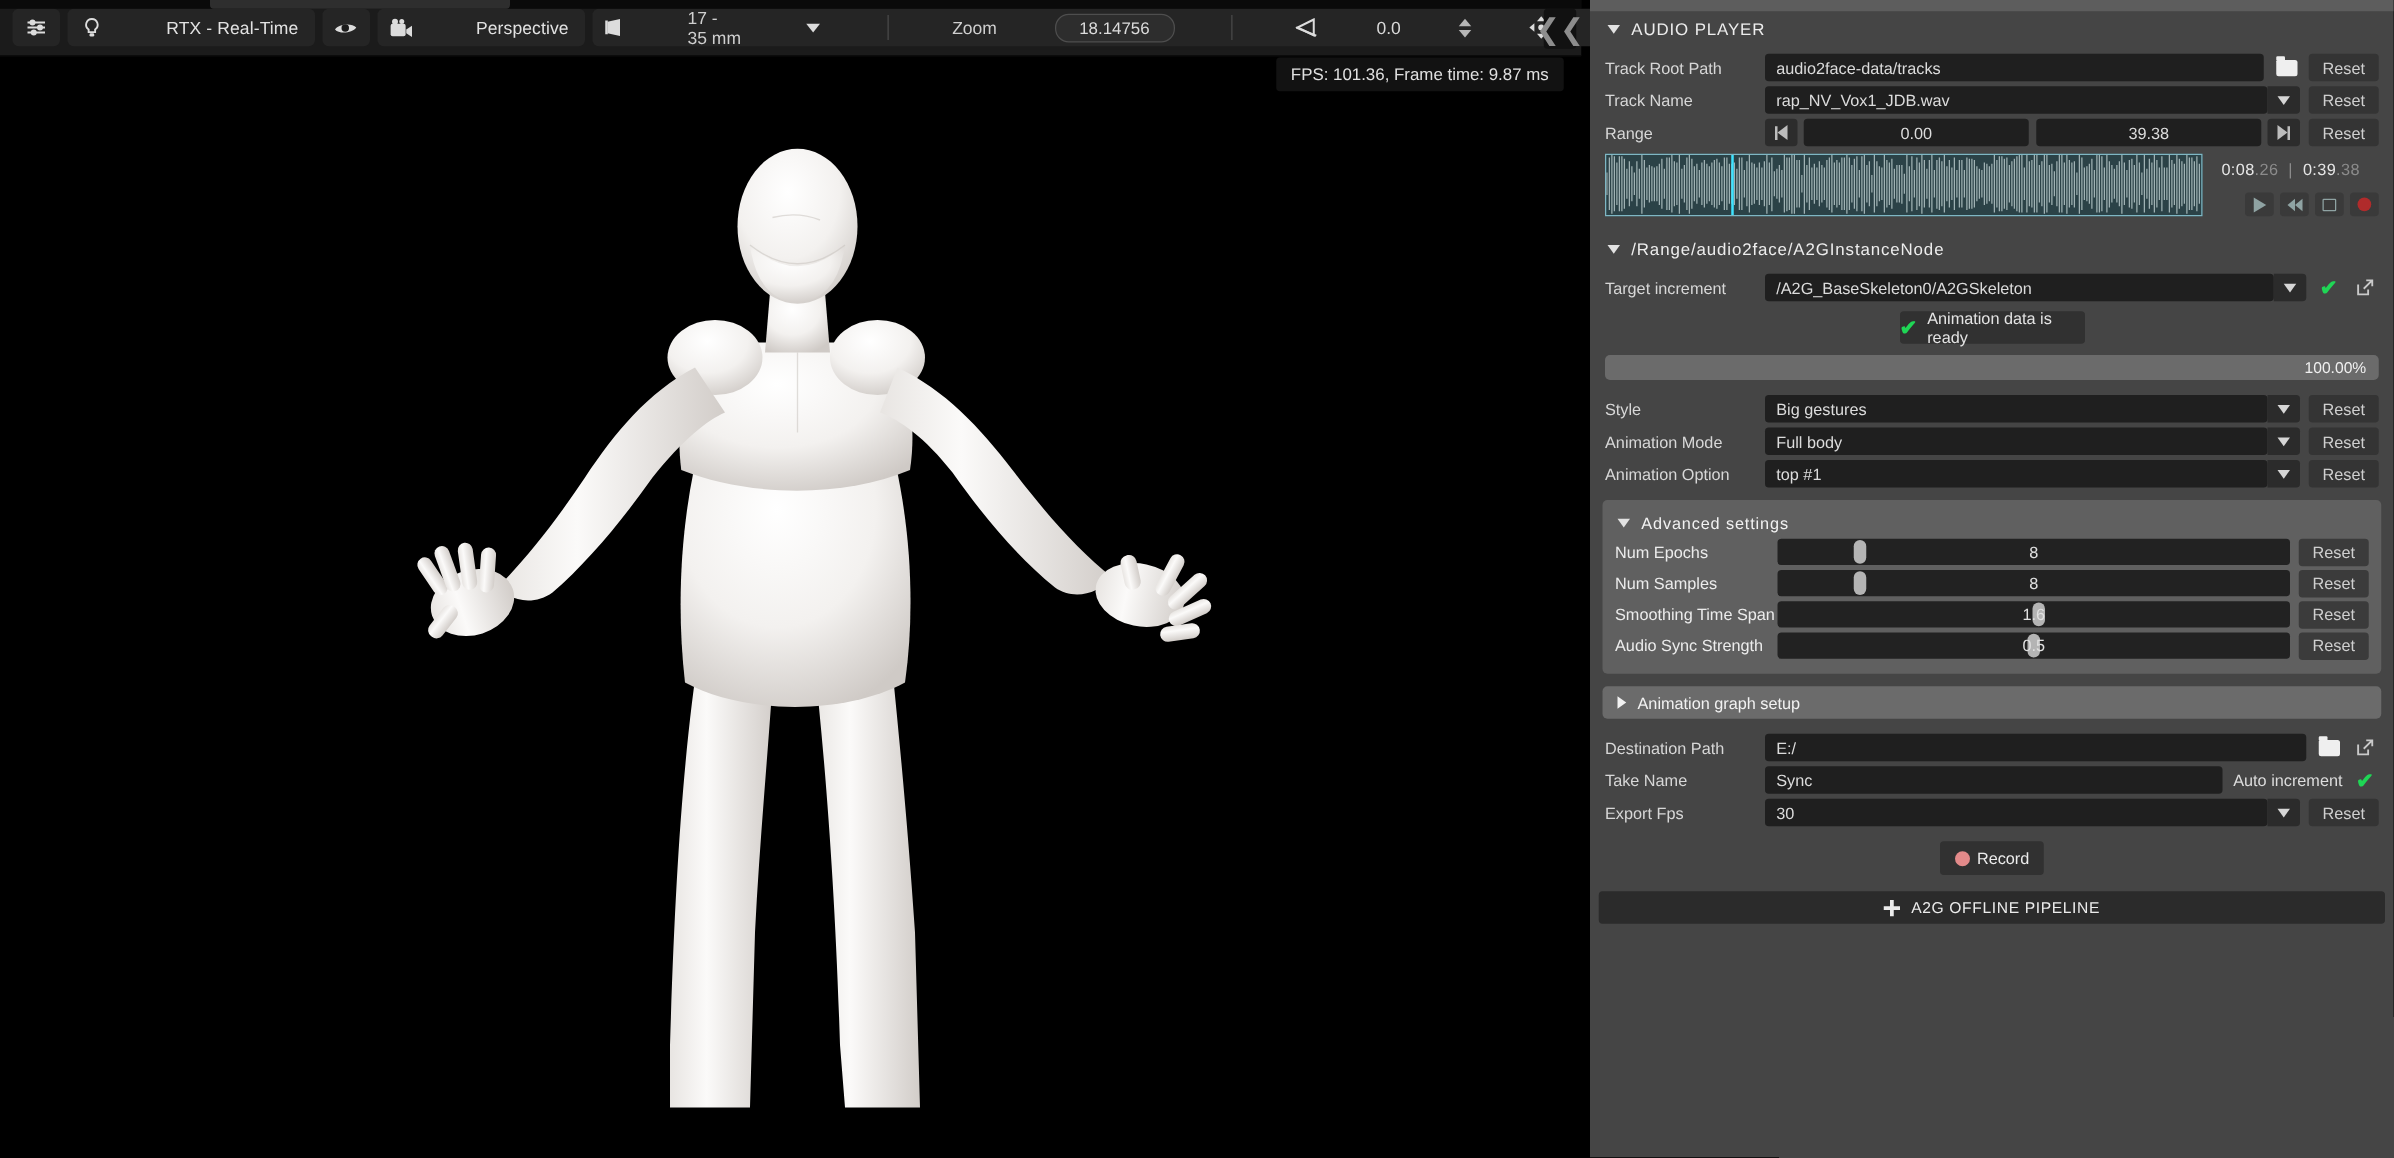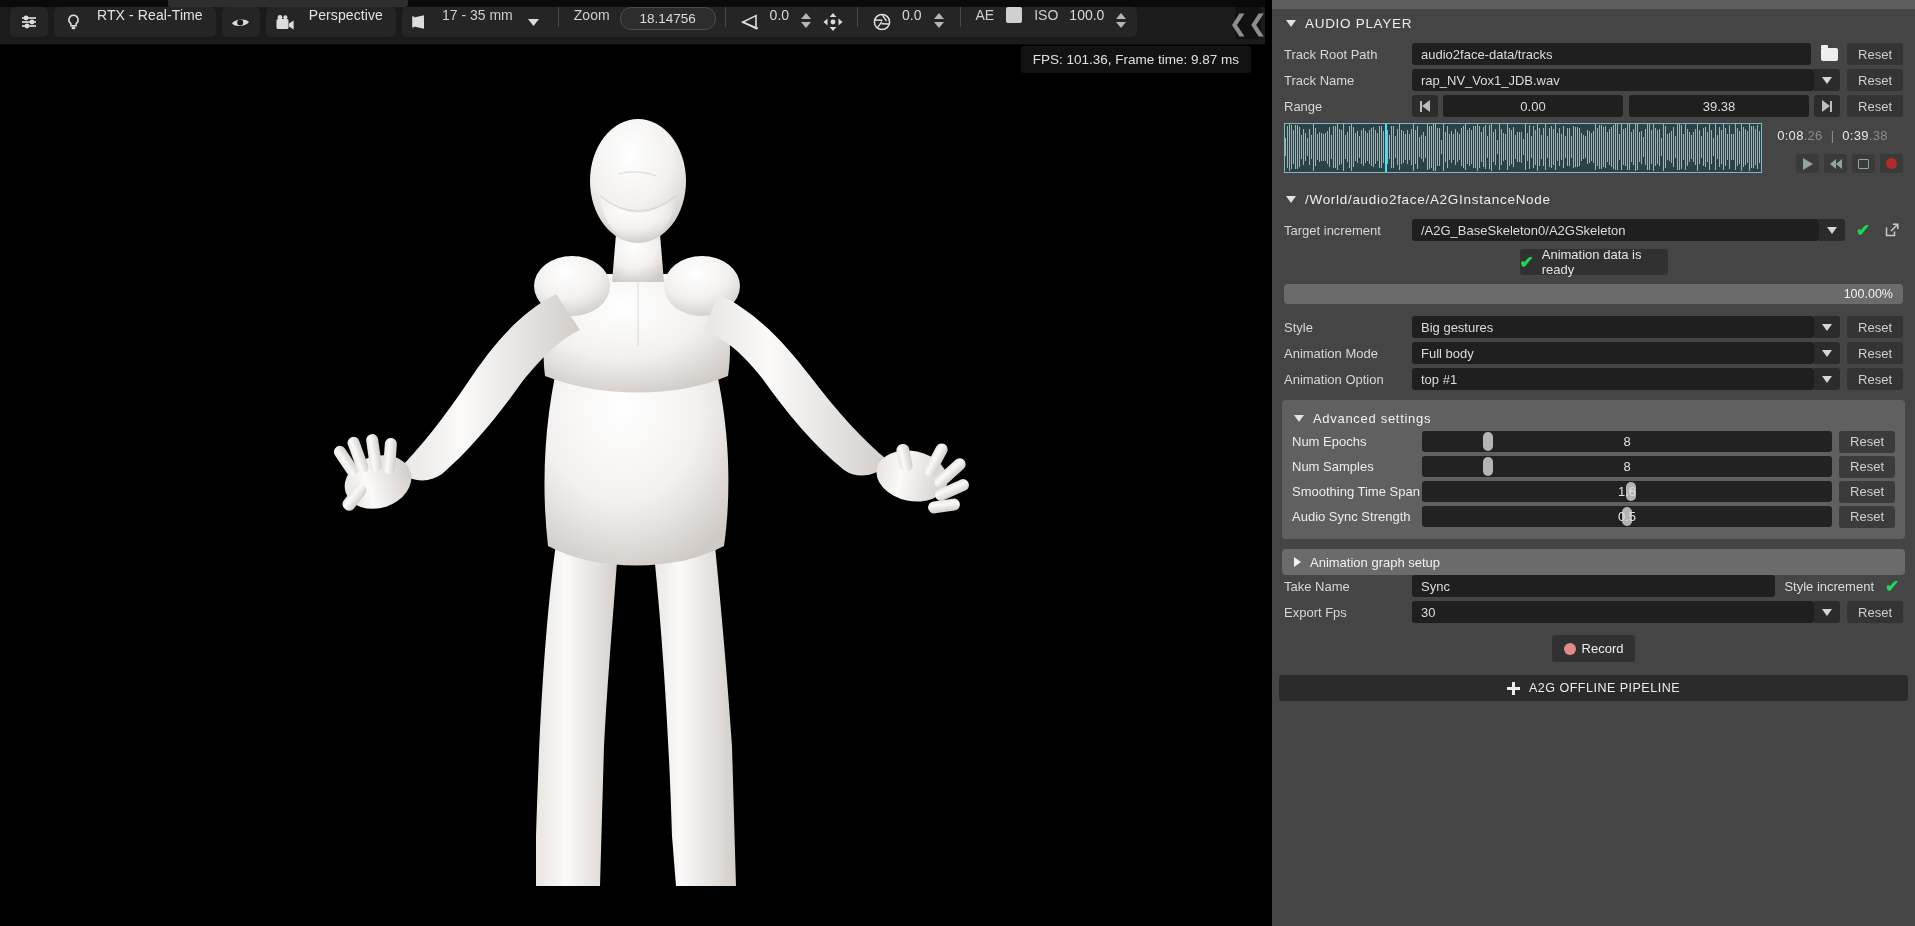--- a/index.html
+++ b/index.html
@@ -35,26 +35,27 @@
   }
   #toolbar-top-strip {
     position: absolute; left: 0; top: 0; width: 1265px; height: 7px;
     background: #0a0a0a;
   }
   #toolbar-top-strip .nub {
     position: absolute; left: 168px; top: 0; width: 240px; height: 7px;
     background: #2e2e2e; border-radius: 0 0 3px 3px;
   }
   .tb-group {
-    display: flex; align-items: flex-start;
+    display: flex; align-items: center;
     background: #252525;
     border-radius: 5px;
     height: 30px;
     margin-left: 6px;
     padding: 0 4px;
+    gap: 36px;
   }
   .tb-btn {
     display: flex; align-items: center; justify-content: center;
     height: 30px; min-width: 30px;
     color: #d8d8d8;
   }
   .tb-label {
     color: #e2e2e2; font-size: 14px; padding: 0 9px; white-space: nowrap;
     letter-spacing: .1px;
   }
@@ -807,21 +808,21 @@
             <span class="tp-loop"></span>
           </span>
         <span class="tp-btn">
             <span class="tp-rec"></span>
           </span>
       </div>
     </div>
 
     <div class="section-head" style="margin-top:12px;">
       <span class="tri"></span>
-      <span>/World/audio2face/A2GInstanceNode</span>
+      <span>/Range/audio2face/A2GInstanceNode</span>
     </div>
 
     <div class="row" style="margin-top:6px;">
       <span class="row-label">Target increment</span>
       <span class="field">/A2G_BaseSkeleton0/A2GSkeleton</span>
       <span class="dd-arrow">
           <i></i>
         </span>
       <span class="icon-btn">
           <span class="check">✔</span>
@@ -909,25 +910,38 @@
             <span class="btn-reset">Reset</span>
           </div>
         </div>
     </div>
 
     <div id="anim-graph-setup">
       <span class="tri right"></span>
       <span>Animation graph setup</span>
     </div>
 
+    <div class="row" style="margin-top:12px;">
+      <span class="row-label">Destination Path</span>
+      <span class="field">E:/</span>
+      <span class="icon-btn">
+          <span class="folder"></span>
+        </span>
+      <span class="icon-btn">
+        <svg width="16" height="16" viewBox="0 0 16 16">
+          <path d="M2.5 5.5v8h8v-4" fill="none" stroke="#c9c9c9" stroke-width="1.5"></path>
+          <path d="M7 9l6.5-6.5M9 2.3h4.8v4.6" fill="none" stroke="#c9c9c9" stroke-width="1.5"></path>
+        </svg>
+      </span>
+    </div>
 
     <div class="row">
       <span class="row-label">Take Name</span>
       <span class="field">Sync</span>
-      <span style="color:#dcdcdc;font-size:13px;margin-left:9px;white-space:nowrap;">Style increment</span>
+      <span style="color:#dcdcdc;font-size:13px;margin-left:9px;white-space:nowrap;">Auto increment</span>
       <span class="icon-btn">
           <span class="check">✔</span>
         </span>
     </div>
 
     <div class="row">
       <span class="row-label">Export Fps</span>
       <span class="field">30</span>
       <span class="dd-arrow">
           <i></i>

